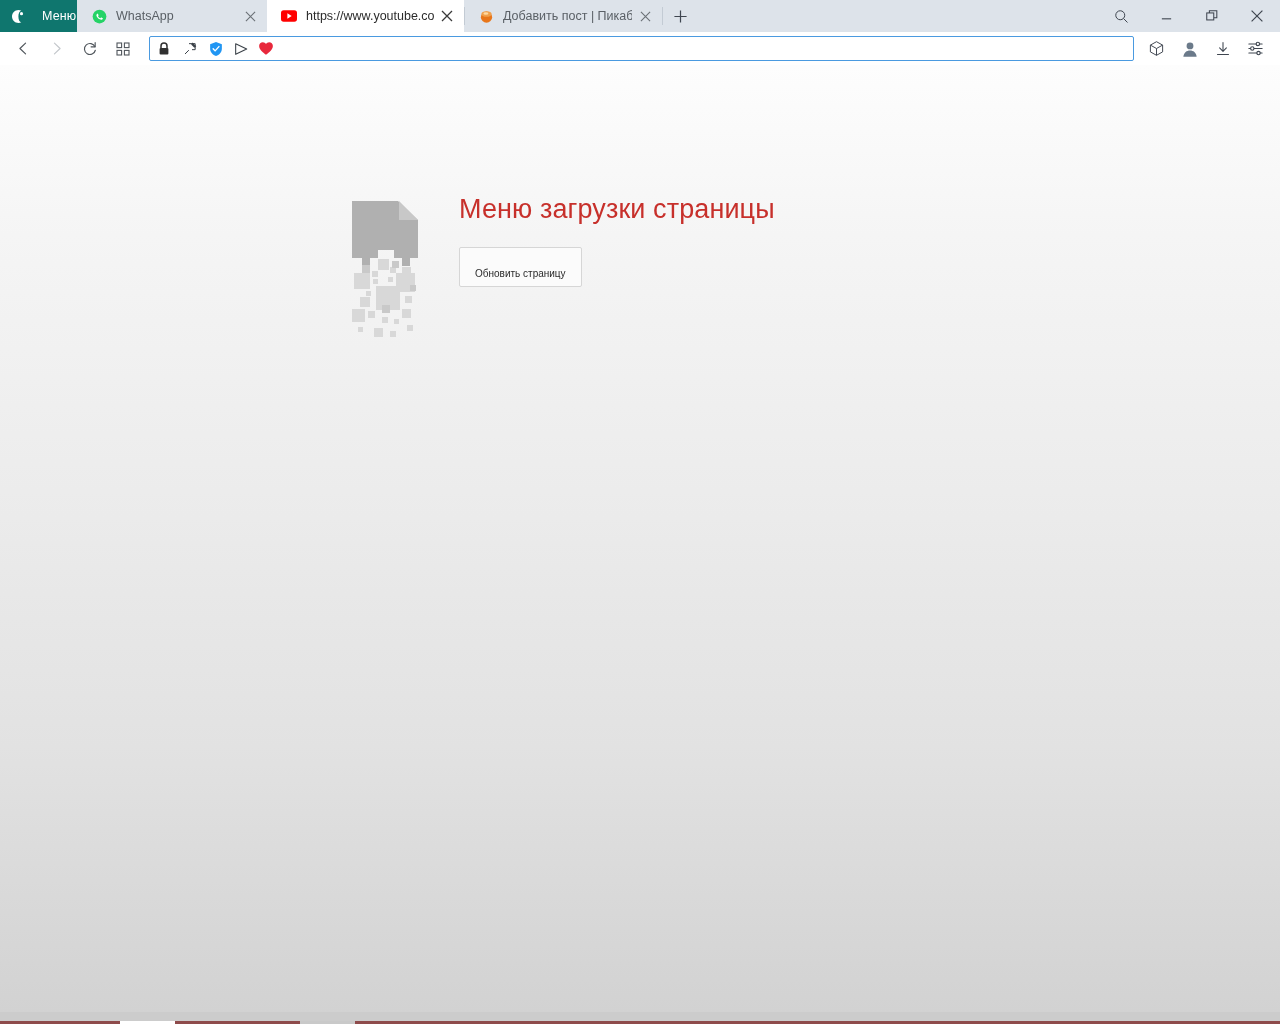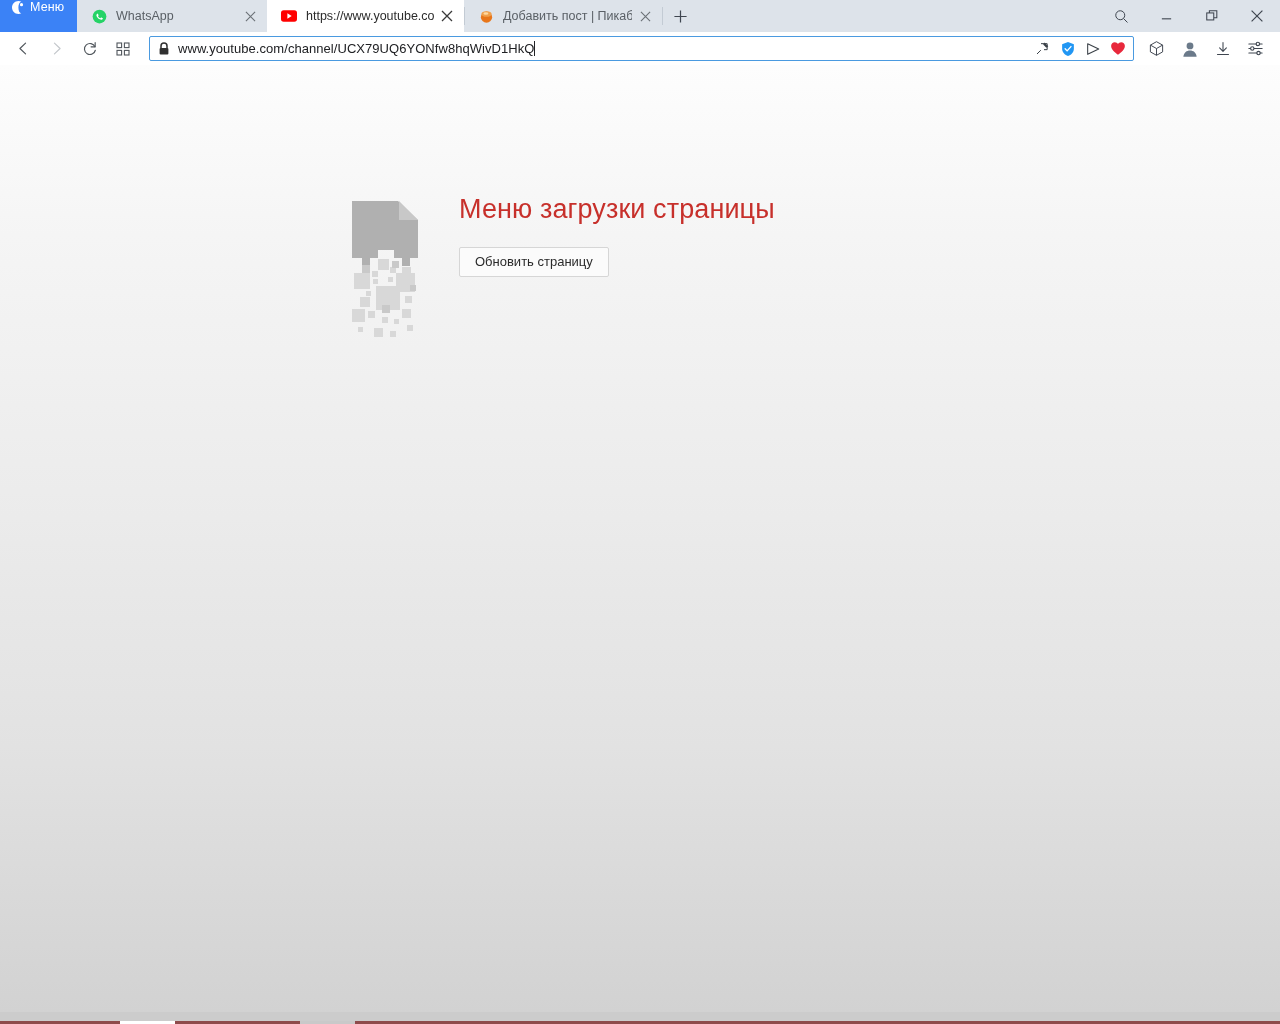--- a/index.html
+++ b/index.html
@@ -13,22 +13,22 @@
 
   
   .tabbar {
     position: absolute; top: 0; left: 0;
     width: 1280px; height: 32px;
     background: #dde3ea;
     display: flex; align-items: flex-end;
   }
   .menu-btn {
     width: 77px; height: 32px;
-    background: #3b82f6;
-    display: flex; align-items: flex-start; gap: 4px;
+    background: #0f766e;
+    display: flex; align-items: center; gap: 16px;
     padding-left: 11px;
     cursor: pointer;
     flex: 0 0 auto;
   }
   .opera-logo {
     width: 15px; height: 15px; flex: 0 0 auto;
     display: block;
   }
   .menu-label {
     color: #ffffff; font-size: 12.5px;
@@ -172,22 +172,22 @@
     color: #1c1c1c;
     line-height: 18px;
     white-space: nowrap;
   }
   .reload-btn {
     margin-top: 22px;
     display: inline-block;
     background: #fbfbfb;
     border: 1px solid #d6d6d6;
     border-radius: 2px;
-    padding: 6px 15px 7px;
-    font-size: 13px;
+    padding: 20px 15px 7px;
+    font-size: 10px;
     color: #2b2b2b;
     font-family: "Liberation Sans", sans-serif;
     cursor: pointer;
   }
 
   
   .bottomstrip {
     position: absolute; left: 0; top: 1012px;
     width: 1280px; height: 12px;
     background: #cccccc;
@@ -328,21 +328,20 @@
     </svg>
   </div>
 
   <div class="addrwrap">
     <span class="lock">
       <svg width="12" height="14" viewBox="0 0 12 14">
         <path d="M3 6 L3 4 A3 3 0 0 1 9 4 L9 6" stroke="#303030" stroke-width="1.5" fill="none"></path>
         <rect x="1.6" y="6" width="8.8" height="6.6" rx="1" fill="#303030"></rect>
       </svg>
     </span>
-    <span class="url"><span>www.youtube.com/channel/UCX79UQ6YONfw8hqWivD1HkQ</span><span class="caret"></span></span>
 
     <span class="addr-icons">
       <span class="ai">
         <svg width="15" height="15" viewBox="0 0 18 18">
           <path d="M2.4 15.6 L7 11" stroke="#3a4148" stroke-width="1.2"></path>
           <path d="M7.2 3.2 L14.6 3.2 L14.6 10.4 L10.8 10.4" stroke="#3a4148" stroke-width="1.2" fill="none"></path>
           <path d="M11.3 1.8 L15.9 6.4 L13.6 8.0 L9.8 4.2 Z" fill="#3a4148"></path>
         </svg>
       </span>
       <span class="ai">

